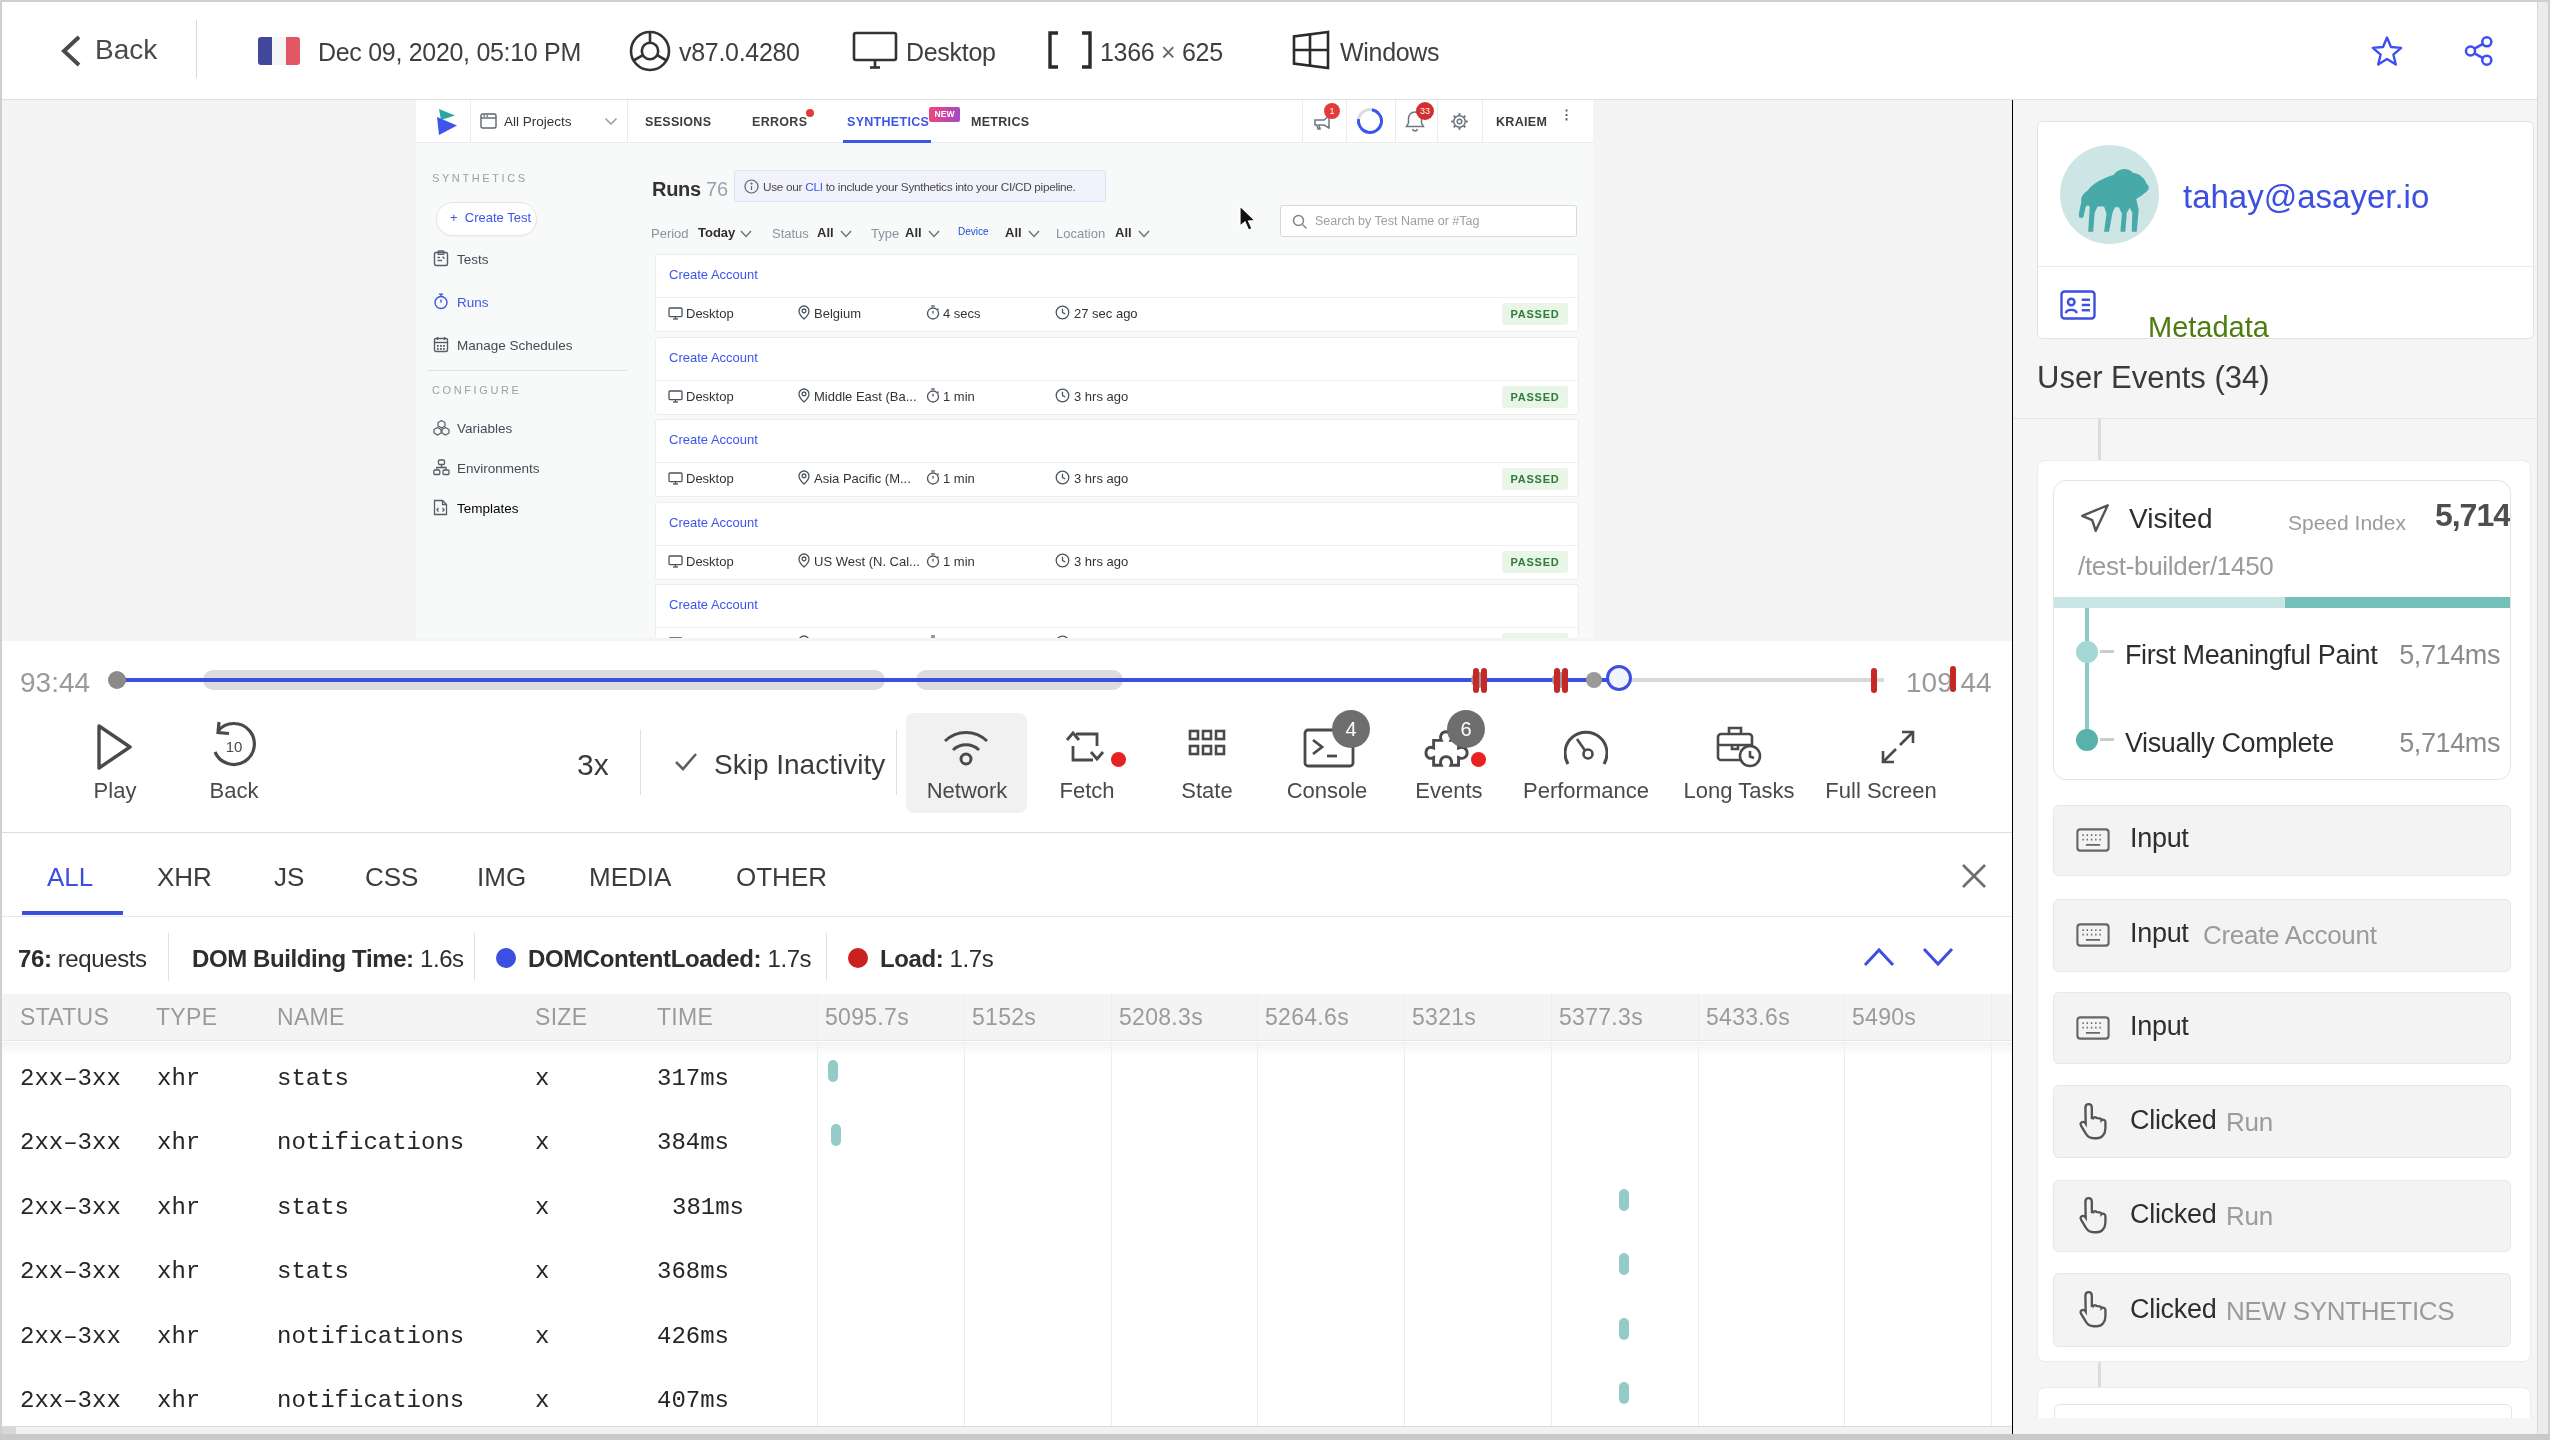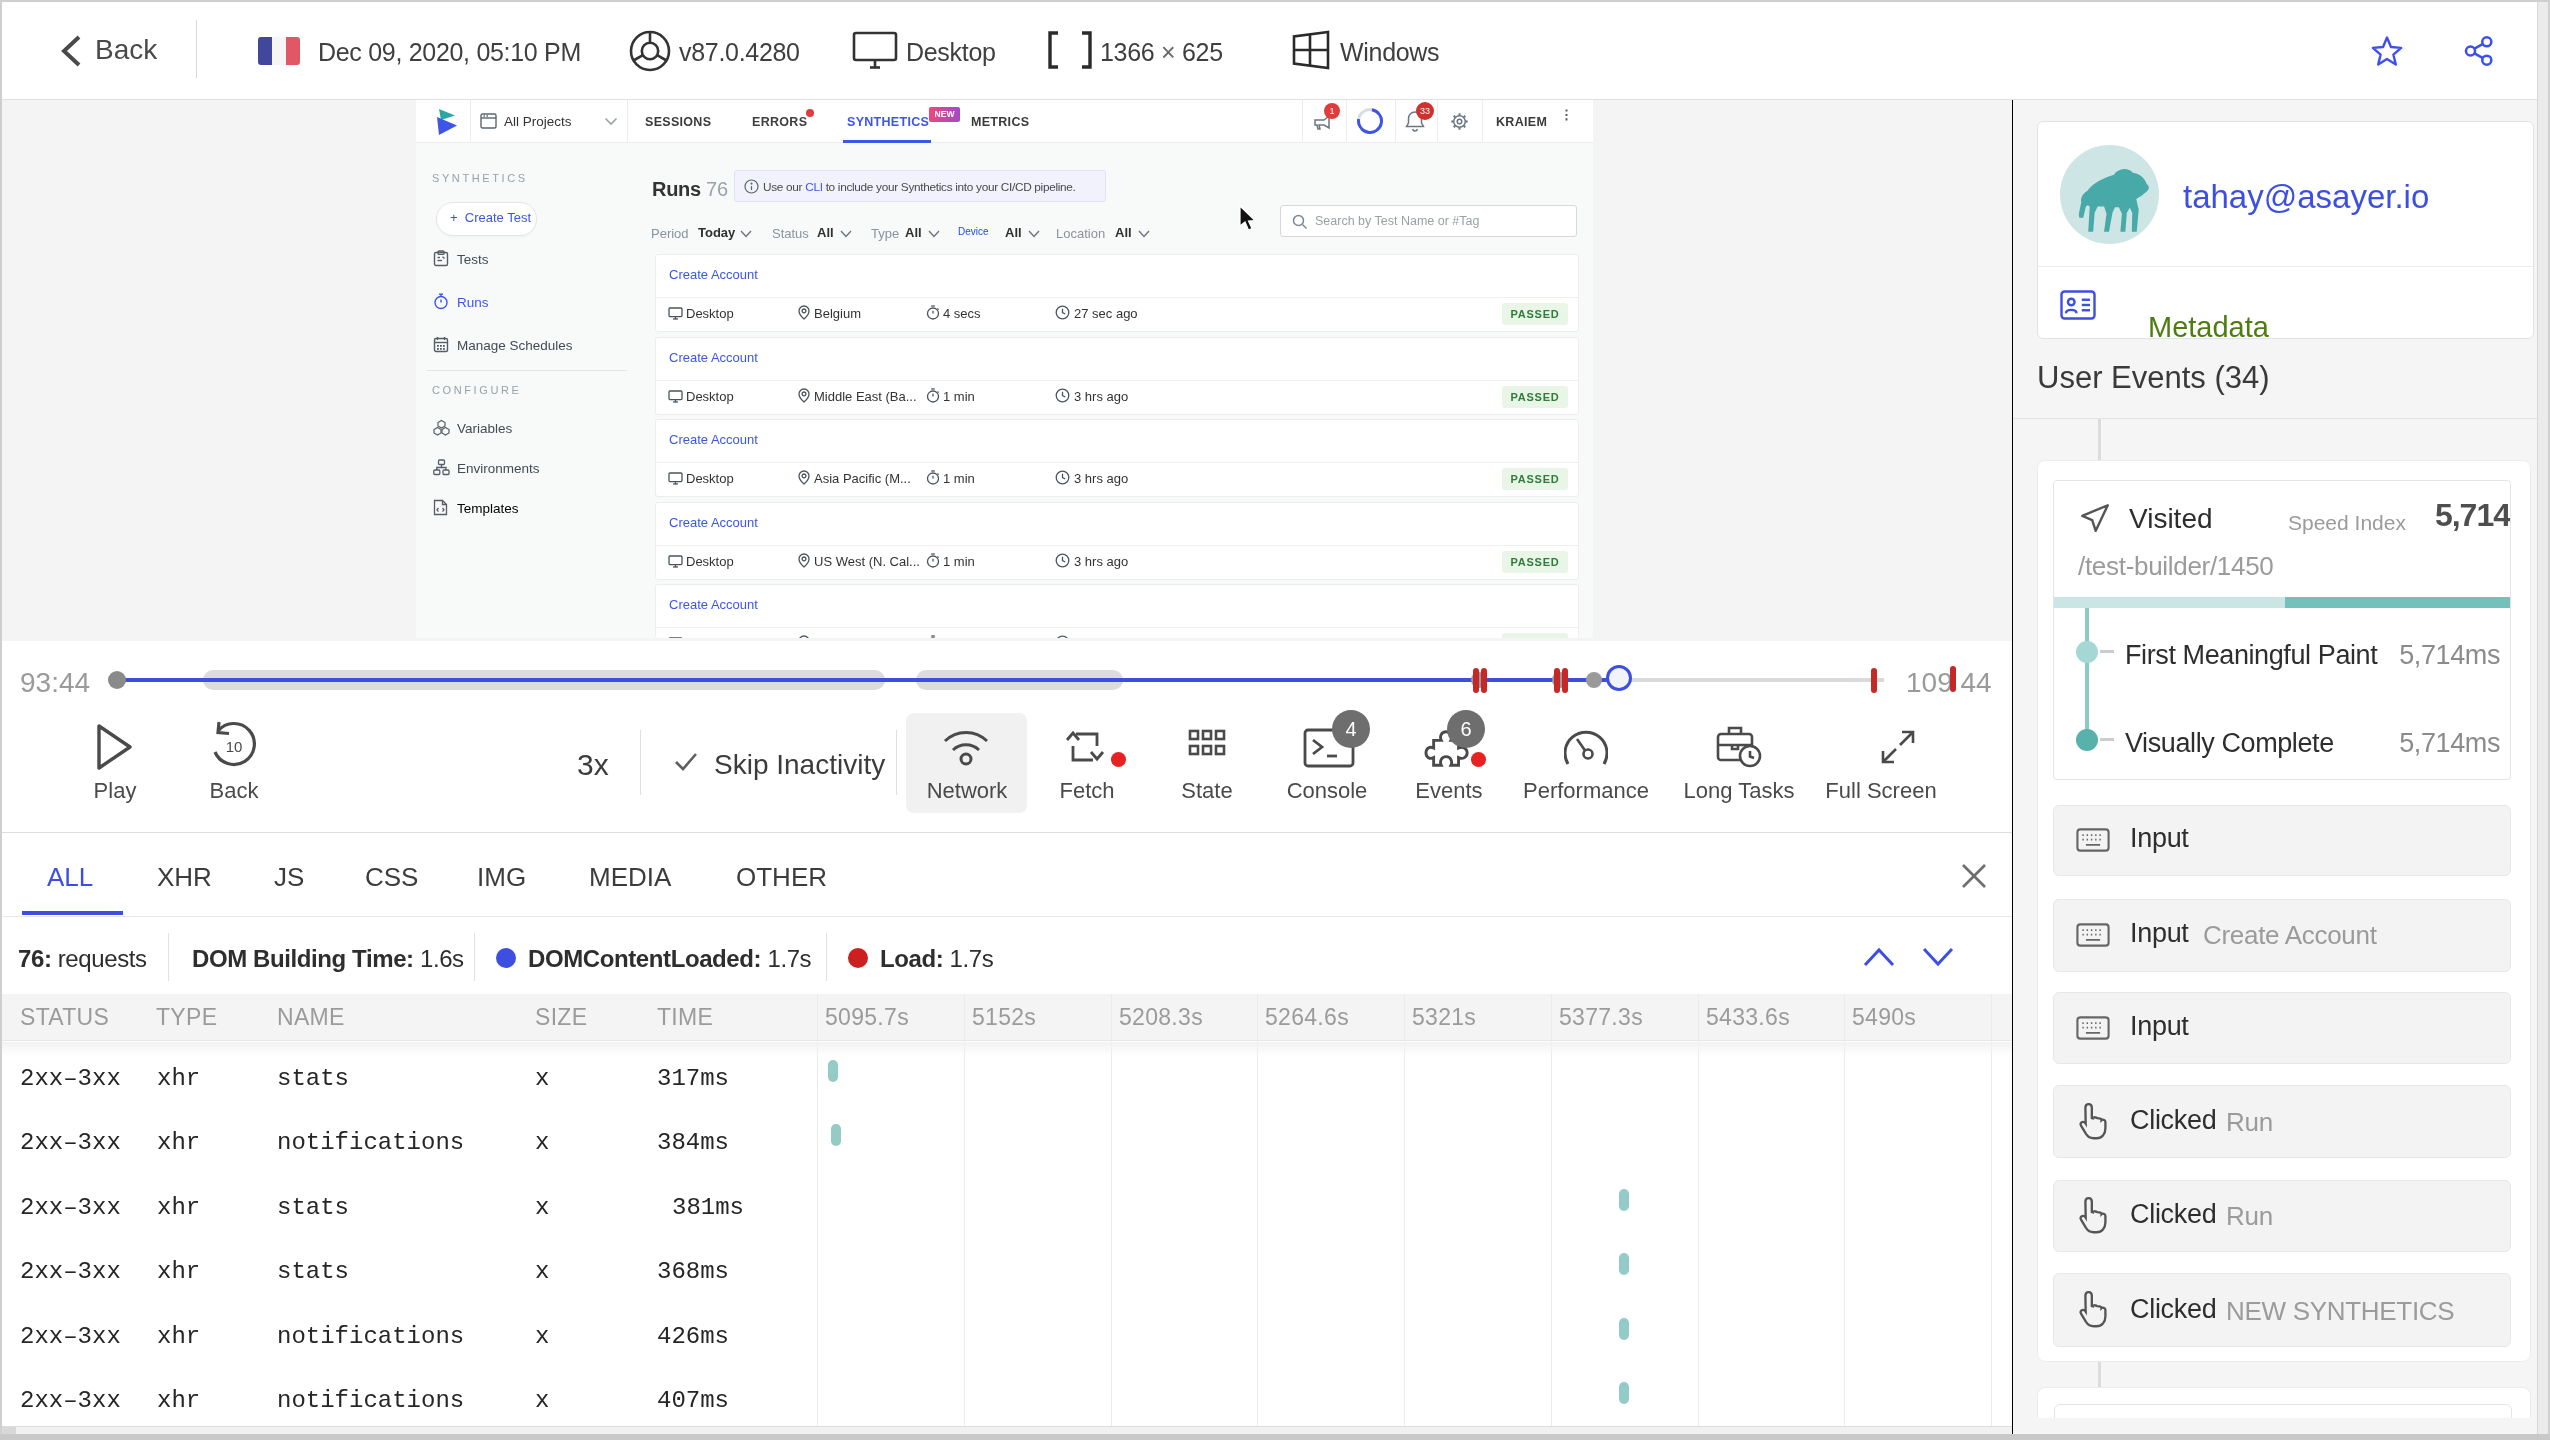--- a/index.html
+++ b/index.html
@@ -689,21 +689,21 @@
       </g>
     </svg>
     <div class="abs" style="left:93px;top:189px;font-size:29px;color:#4d7c0f;margin-left:17px;">Metadata</div>
   </div>
   <div class="abs" style="left:24px;top:260px;font-size:31px;color:#3a3a3a;">User Events (34)</div>
   <div class="abs" style="left:0;top:318px;width:538px;height:1px;background:#e3e3e4;"></div>
   <div class="abs" style="left:85px;top:319px;width:3px;height:41px;background:#dcdcdc;"></div>
 
   <div class="abs" style="left:24px;top:360px;width:494px;height:902px;background:#fff;border:1px solid #ececec;border-radius:8px;"></div>
 
-  <div class="abs" style="left:40px;top:380px;width:458px;height:300px;background:#fff;border:1px solid #e4e4e5;border-radius:4px;overflow:hidden;">
+  <div class="abs" style="left:40px;top:380px;width:458px;height:300px;background:#fff;border:1px solid #e4e4e5;border-radius:13px;overflow:hidden;">
     <svg class="abs" style="left:24px;top:20px;" width="34" height="34" viewBox="0 0 24 24">
         <path d="M21 3 L3 10.5 L10 13.5 L12.5 21 Z" fill="none" stroke="#555" stroke-width="1.7" stroke-linejoin="round"></path>
       </svg>
     <div class="abs" style="left:75px;top:22px;font-size:28px;color:#2e2e2e;">Visited</div>
     <div class="abs" style="left:234px;top:30px;font-size:21px;color:#9b9b9b;">Speed Index</div>
     <div class="abs" style="right:0;top:16px;font-size:32px;font-weight:700;color:#4e4e4e;letter-spacing:-1px;position:absolute;">5,714</div>
     <div class="abs" style="left:24px;top:70px;font-size:26px;letter-spacing:-.3px;color:#9b9b9b;">/test-builder/1450</div>
     <div class="abs" style="left:0;top:116px;width:231px;height:11px;background:#c9e6e4;"></div>
     <div class="abs" style="left:231px;top:116px;width:227px;height:11px;background:#74c1bc;"></div>
     <div class="abs" style="left:31px;top:127px;width:4px;height:132px;background:#8ecac5;"></div>

